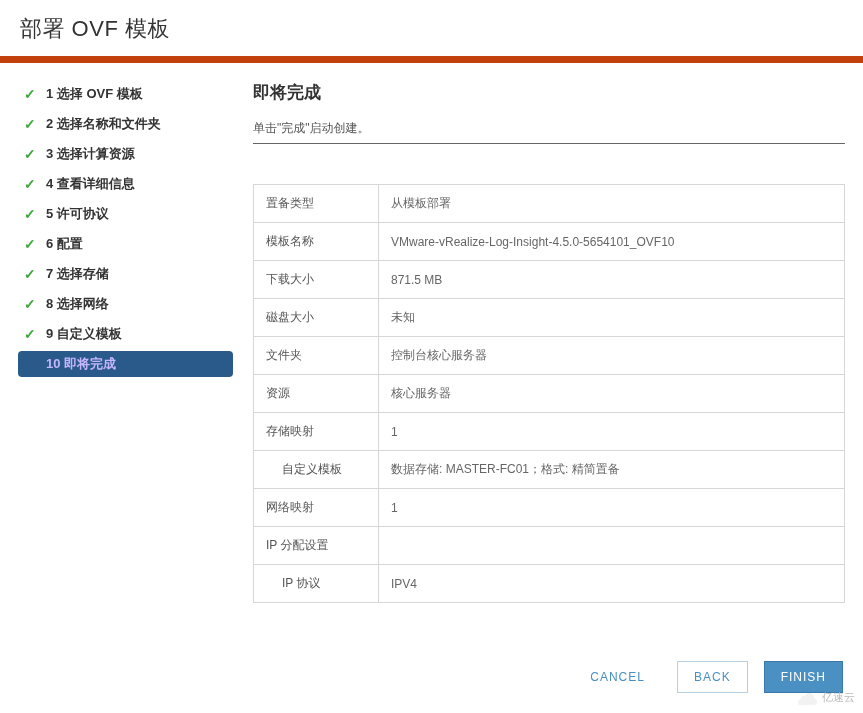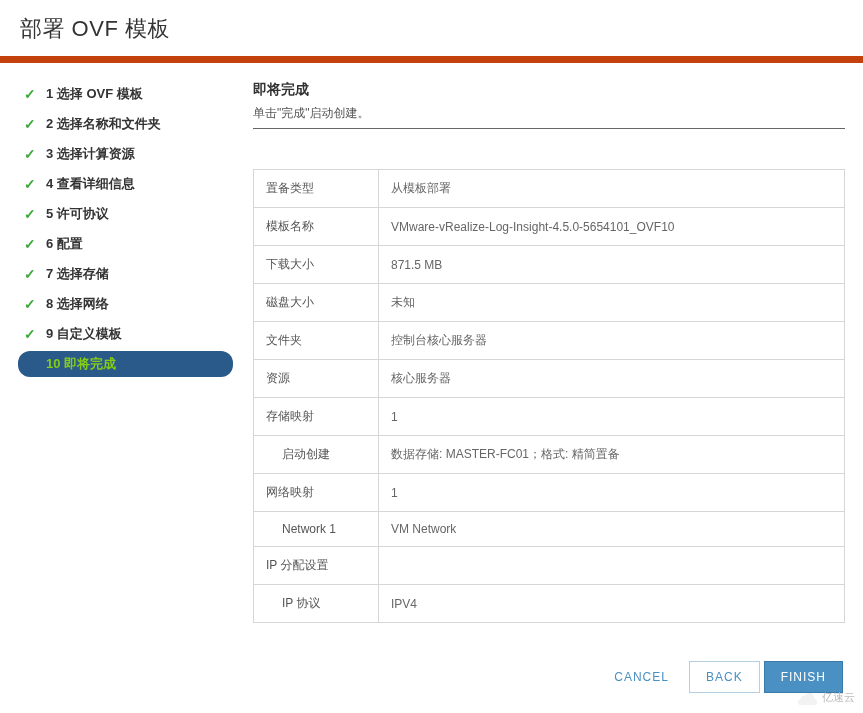--- a/index.html
+++ b/index.html
@@ -44,37 +44,37 @@
     }
     .step-item .check {
       color: #3fa83f;
       margin-right: 8px;
       font-size: 14px;
       width: 14px;
       flex-shrink: 0;
     }
     .step-item.active {
       background: #2a5a8a;
-      color: #84cc16;
-      border-radius: 12px;
+      color: #c4b5fd;
+      border-radius: 4px;
     }
     .step-item.active .check {
       visibility: hidden;
     }
     .step-item .label {
       font-size: 13px;
     }
     .content {
       flex: 1;
       padding-left: 20px;
     }
     .content-title {
-      font-size: 14px;
+      font-size: 17px;
       font-weight: 700;
-      margin-bottom: 6px;
+      margin-bottom: 16px;
     }
     .content-subtitle {
       font-size: 12px;
       color: #555;
       margin-bottom: 6px;
     }
     .content-divider {
       border: none;
       border-top: 1px solid #666;
       margin-bottom: 40px;
@@ -98,21 +98,21 @@
       padding-left: 28px;
     }
     .details-table td:last-child {
       color: #666;
     }
     .footer {
       position: absolute;
       bottom: 20px;
       right: 20px;
       display: flex;
-      gap: 4px;
+      gap: 16px;
       align-items: center;
     }
     .btn {
       padding: 8px 16px;
       font-size: 12px;
       letter-spacing: 1px;
       border: none;
       cursor: pointer;
       font-family: inherit;
     }
@@ -226,30 +226,26 @@
           </tr>
           <tr>
             <td>资源</td>
             <td>核心服务器</td>
           </tr>
           <tr>
             <td>存储映射</td>
             <td>1</td>
           </tr>
           <tr>
-            <td class="indented">启动创建</td>
+            <td class="indented">自定义模板</td>
             <td>数据存储: MASTER-FC01；格式: 精简置备</td>
           </tr>
           <tr>
             <td>网络映射</td>
             <td>1</td>
-          </tr>
-          <tr>
-            <td class="indented">Network 1</td>
-            <td>VM Network</td>
           </tr>
           <tr>
             <td>IP 分配设置</td>
             <td></td>
           </tr>
           <tr>
             <td class="indented">IP 协议</td>
             <td>IPV4</td>
           </tr>
         </tbody>

